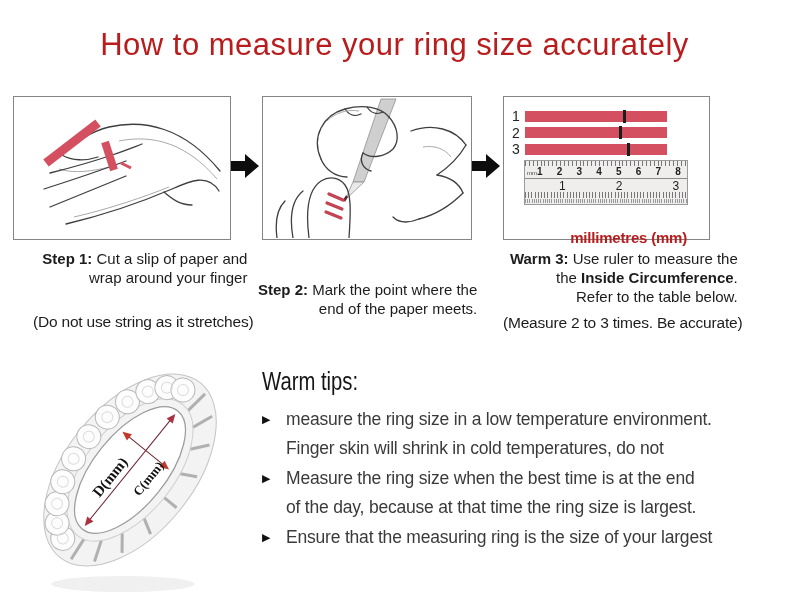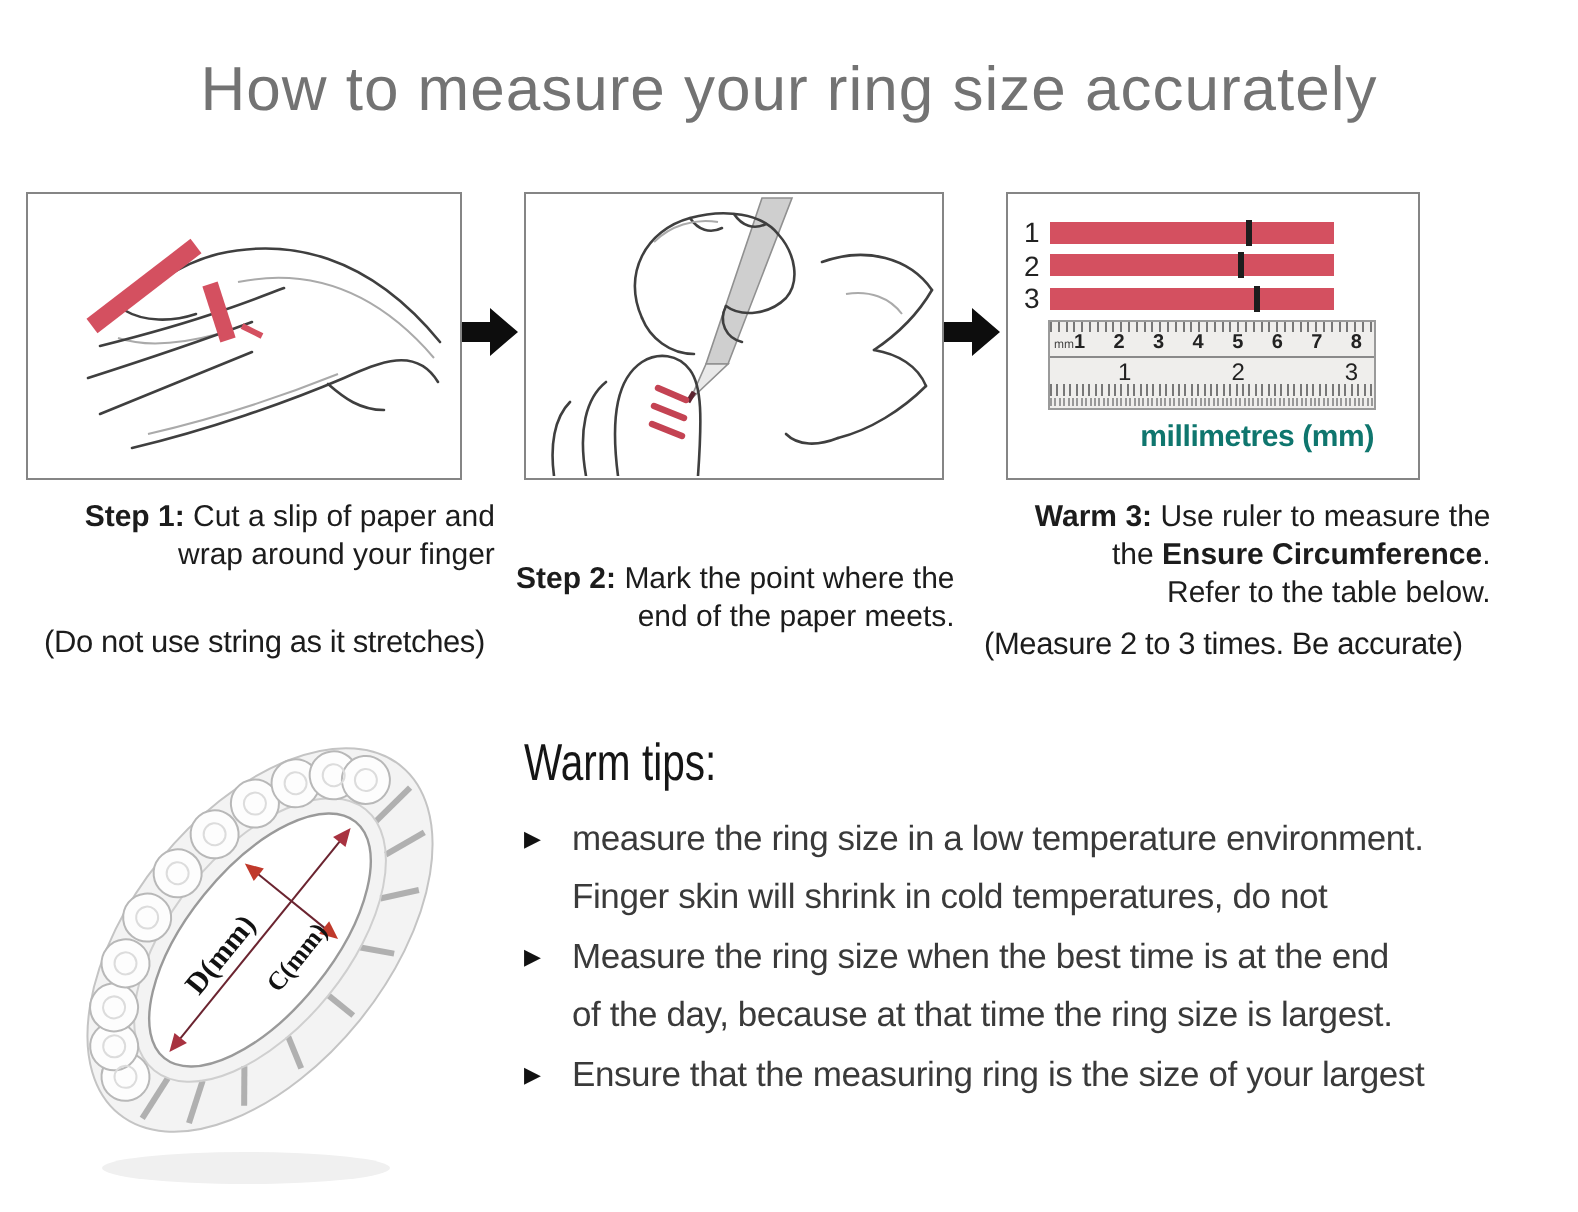--- a/index.html
+++ b/index.html
@@ -1,21 +1,21 @@
 <!DOCTYPE html>
 <html><head>
 <meta charset="utf-8">
 <style>
   html,body{margin:0;padding:0;background:#fff;}
   .canvas{position:relative;width:789px;height:606px;background:#ffffff;overflow:hidden;
           font-family:"Liberation Sans",sans-serif;color:#1c1c1c;}
 
   
   #title{position:absolute;top:27px;left:0;right:0;text-align:center;
-         font-size:31px;letter-spacing:.5px;color:#737373;font-weight:400;}
+         font-size:31px;letter-spacing:.5px;color:#b91c1c;font-weight:400;}
 
   
   .panel{position:absolute;top:96px;height:144px;background:#fff;border:1.5px solid #858585;box-sizing:border-box;}
   #panel1{left:13px;width:218px;}
   #panel2{left:262px;width:210px;}
   #panel3{left:503px;width:207px;}
   .step-arrow{position:absolute;top:153px;width:28px;height:26px;}
   #arrow1{left:231px;} #arrow2{left:472px;}
 
   
@@ -31,29 +31,29 @@
   .r-ticks-top{height:5px;background:repeating-linear-gradient(90deg,#777 0 1px,transparent 1px 3.9px);}
   .r-cm{display:flex;justify-content:space-between;padding:0 6px 0 12px;height:11px;
         align-items:center;font-size:10px;font-weight:bold;color:#222;}
   .r-mm-micro{position:absolute;left:2px;top:9px;font-size:6px;color:#444;}
   .r-mid{height:1px;background:#8a8a8a;margin-top:1px;}
   .r-inch{position:relative;height:13px;font-size:12px;color:#222;}
   .r-inch span{position:absolute;top:0;}
   .ri1{left:21%;} .ri2{left:56%;} .ri3{left:91%;}
   .r-ticks-bottom{height:6px;background:repeating-linear-gradient(90deg,#777 0 1px,transparent 1px 3.2px);}
   .r-ticks-fine{height:4px;background:repeating-linear-gradient(90deg,#999 0 1px,transparent 1px 2.2px);margin-top:1px;}
-  .ruler-caption{position:absolute;right:22px;top:113px;font-size:15px;font-weight:600;
-                 letter-spacing:-.2px;color:#0f766e;}
+  .ruler-caption{position:absolute;right:22px;top:132px;font-size:15px;font-weight:600;
+                 letter-spacing:-.2px;color:#b91c1c;}
 
   
   .caption{position:absolute;font-size:15px;line-height:19px;color:#1c1c1c;text-align:right;}
   #cap1{left:30px;top:249px;} #cap2{left:258px;top:249px;margin-top:31px;} #cap3{left:497px;top:249px;}
   .cap-label{font-weight:bold;}
   .cap-indent{margin-left:59px;}
-  .note{position:absolute;font-size:15.5px;letter-spacing:-.2px;color:#1c1c1c;}
+  .note{position:absolute;font-size:15.5px;letter-spacing:-.2px;color:#1c1c1c;margin-left:11px;}
   #note1{left:22px;top:313px;} #note3{left:492px;top:314px;}
   .bold-inline{font-weight:bold;}
 
   
   #warm-heading{position:absolute;left:262px;top:366px;font-size:26px;color:#151515;
                 transform:scaleX(.78);transform-origin:left top;}
   #tips{position:absolute;left:262px;top:405px;}
   .tip{display:flex;margin-bottom:1px;}
   .tip-marker{width:24px;font-size:11px;padding-top:8px;color:#111;flex:none;}
   .tip-text{font-size:17.5px;line-height:29px;color:#3a3a3a;letter-spacing:-.2px;white-space:nowrap;}
@@ -185,21 +185,21 @@
     <div class="cap-indent"><span>wrap around your finger</span></div>
   </div>
   <div class="caption" id="cap2">
     <div><span class="cap-label">Step 2:</span>
       <span>Mark the point where the</span></div>
     <div class="cap-indent"><span>end of the paper meets.</span></div>
   </div>
   <div class="caption" id="cap3">
     <div><span class="cap-label">Warm 3:</span>
       <span>Use ruler to measure the</span></div>
-    <div class="cap-indent"><span>the </span><span class="bold-inline">Ensure Circumference</span><span>.</span></div>
+    <div class="cap-indent"><span>the </span><span class="bold-inline">Inside Circumference</span><span>.</span></div>
     <div class="cap-indent"><span>Refer to the table below.</span></div>
   </div>
 
   <div class="note" id="note1">(Do not use string as it stretches)</div>
   <div class="note" id="note3">(Measure 2 to 3 times. Be accurate)</div>
 
   <div id="ring-wrap">
     <svg width="250" height="242" viewBox="0 0 250 242">
       <ellipse cx="118" cy="226" rx="72" ry="8" fill="#f0f0f0"></ellipse>
       <g transform="rotate(-51 125 112)">

